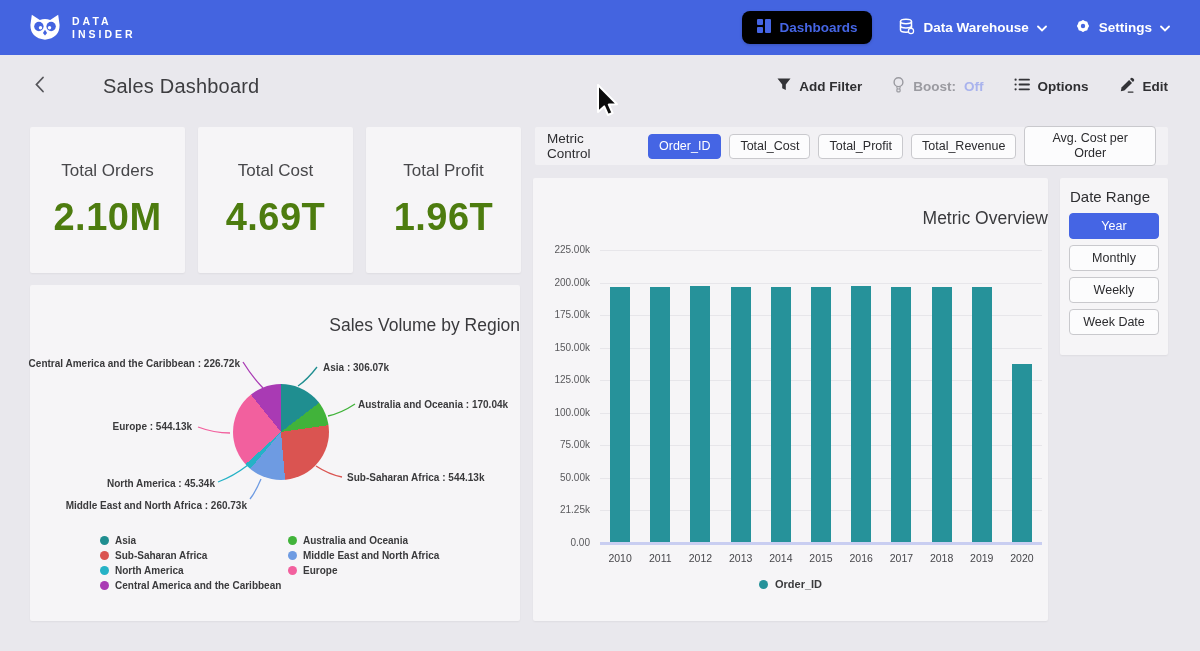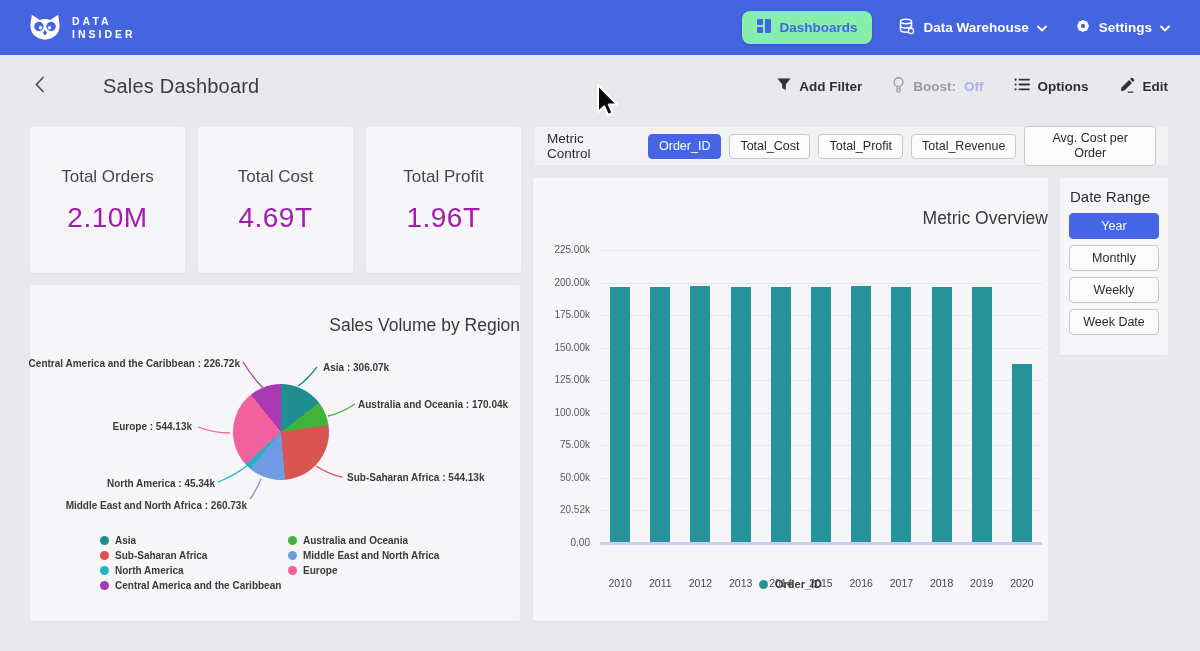--- a/index.html
+++ b/index.html
@@ -6,41 +6,41 @@
   .stage{position:relative;width:1200px;height:651px;overflow:hidden;
          background:#e9e8ed;font-family:"Liberation Sans",sans-serif;padding-left:26px;
          -webkit-font-smoothing:antialiased;}
   
   .navbar{position:absolute;left:0;top:0;width:1200px;height:55px;background:#4464e0;
           display:flex;align-items:center;padding:0 28px;box-sizing:border-box;}
   .brand{display:flex;align-items:center;gap:10px;cursor:pointer;}
   .brand-text{display:flex;flex-direction:column;gap:3px;color:#fff;font-size:10.5px;
               font-weight:bold;letter-spacing:3px;line-height:1;}
   .nav-right{margin-left:auto;display:flex;align-items:center;gap:24px;}
-  .nav-pill{display:flex;align-items:center;gap:8px;background:#86efac;color:#4565e4;
+  .nav-pill{display:flex;align-items:center;gap:8px;background:#000000;color:#4565e4;
             border:none;border-radius:8px;padding:8px 15px;font-size:13.5px;font-weight:bold;
             font-family:inherit;cursor:pointer;box-shadow:0 1px 3px rgba(0,0,0,.18);}
   .nav-item{display:flex;align-items:center;gap:8px;background:none;border:none;color:#fff;
             font-size:13.5px;font-weight:600;font-family:inherit;cursor:pointer;padding:4px 2px;}
   
   .page-header{position:absolute;left:0;top:55px;width:1200px;height:62px;display:flex;
                align-items:center;padding:0 30px;box-sizing:border-box;gap:40px;}
   .back-btn{background:none;border:none;padding:2px 4px;cursor:pointer;display:flex;align-items:center;}
   .page-title{font-size:20px;font-weight:500;color:#3d3d40;margin:0 0 0 14px;letter-spacing:.2px;}
   .toolbar{margin-left:auto;display:flex;align-items:center;gap:26px;}
   .tool-btn{display:flex;align-items:center;gap:8px;background:none;border:none;
             font-family:inherit;font-size:13.5px;font-weight:600;color:#2f2f32;cursor:pointer;padding:2px;}
   .boost-label{color:#9a9aa0;}
   .boost-value{color:#a9b3ed;}
   
   .card{position:absolute;background:#f6f5f7;border-radius:2px;box-shadow:0 1px 2px rgba(0,0,0,.05);}
   .kpi-card{width:155px;height:146px;top:127px;display:flex;flex-direction:column;
             align-items:center;justify-content:center;gap:15px;}
   .kpi-label{font-size:17px;font-weight:500;color:#47474a;}
-  .kpi-value{font-size:28px;font-weight:normal;color:#a21caf;letter-spacing:.5px;}
+  .kpi-value{font-size:38px;font-weight:bold;color:#4d7c0f;letter-spacing:.5px;}
   
   .metric-strip{position:absolute;left:535px;top:127px;width:633px;height:38px;background:#f2f1f4;
                 border-radius:2px;display:flex;align-items:center;padding:0 12px;box-sizing:border-box;gap:8px;}
   .metric-strip-label{font-size:13.5px;font-weight:500;color:#2e2e31;margin-right:10px;}
   .chip{font-family:inherit;font-size:12.5px;color:#2b2b2e;background:#fcfcfd;border:1px solid #c9c9cd;
         border-radius:4px;padding:4px 10px;cursor:pointer;line-height:1.2;}
   .chip.selected{background:#4565e4;border-color:#4565e4;color:#fff;}
   
   .pie-card{left:30px;top:285px;width:490px;height:336px;}
   .chart-title{text-align:right;font-size:17.5px;font-weight:500;color:#3a3a3d;margin-top:30px;}
@@ -53,21 +53,21 @@
   .leg-text{font-size:10px;font-weight:bold;color:#3a3a3c;white-space:nowrap;}
   
   .bar-card{left:533px;top:178px;width:515px;height:443px;}
   .ytick{position:absolute;left:0;width:57px;text-align:right;font-size:10px;color:#59595c;line-height:10px;}
   .gridline{position:absolute;left:67px;width:442px;height:1px;background:#e7e6ea;}
   .baseline{position:absolute;left:67px;top:364px;width:442px;height:3px;background:#c9cef1;}
   .bars{position:absolute;left:67px;top:72px;width:442px;height:292px;display:flex;align-items:flex-end;}
   .bar-slot{flex:1;display:flex;justify-content:center;align-items:flex-end;height:100%;}
   .bar{width:20px;}
   .xlabels{position:absolute;left:67px;top:374px;width:442px;display:flex;}
-  .xlabel{flex:1;text-align:center;font-size:10.5px;color:#46464a;margin-top:25px;}
+  .xlabel{flex:1;text-align:center;font-size:10.5px;color:#46464a;}
   .bar-legend{position:absolute;left:0;top:400px;width:100%;display:flex;justify-content:center;
               align-items:center;gap:7px;}
   .bar-legend .leg-text{font-size:11px;}
   
   .range-card{left:1060px;top:178px;width:108px;height:177px;padding:10px 8px;box-sizing:border-box;}
   .range-label{font-size:15px;font-weight:500;color:#2e2e31;margin:0 0 8px 2px;}
   .range-btns{display:flex;flex-direction:column;gap:6px;align-items:center;}
   .range-btn{width:90px;box-sizing:border-box;font-family:inherit;font-size:12.5px;color:#2b2b2e;
              background:#fcfcfd;border:1px solid #c9c9cd;border-radius:4px;padding:5px 0;cursor:pointer;}
   .range-btn.selected{background:#4565e4;border-color:#4565e4;color:#fff;}
@@ -269,21 +269,21 @@
           <span class="leg-text">Central America and the Caribbean</span>
         </div>
       </div>
   </section>
 
   <section class="card bar-card">
     <div class="chart-title">Metric Overview</div>
     <div id="bar-axis">
         <div class="ytick" style="top: 360px;">0.00</div>
         <div class="gridline" style="top: 332.444px;"></div>
-        <div class="ytick" style="top: 327.444px;">20.52k</div>
+        <div class="ytick" style="top: 327.444px;">21.25k</div>
         <div class="gridline" style="top: 299.889px;"></div>
         <div class="ytick" style="top: 294.889px;">50.00k</div>
         <div class="gridline" style="top: 267.333px;"></div>
         <div class="ytick" style="top: 262.333px;">75.00k</div>
         <div class="gridline" style="top: 234.778px;"></div>
         <div class="ytick" style="top: 229.778px;">100.00k</div>
         <div class="gridline" style="top: 202.222px;"></div>
         <div class="ytick" style="top: 197.222px;">125.00k</div>
         <div class="gridline" style="top: 169.667px;"></div>
         <div class="ytick" style="top: 164.667px;">150.00k</div>

